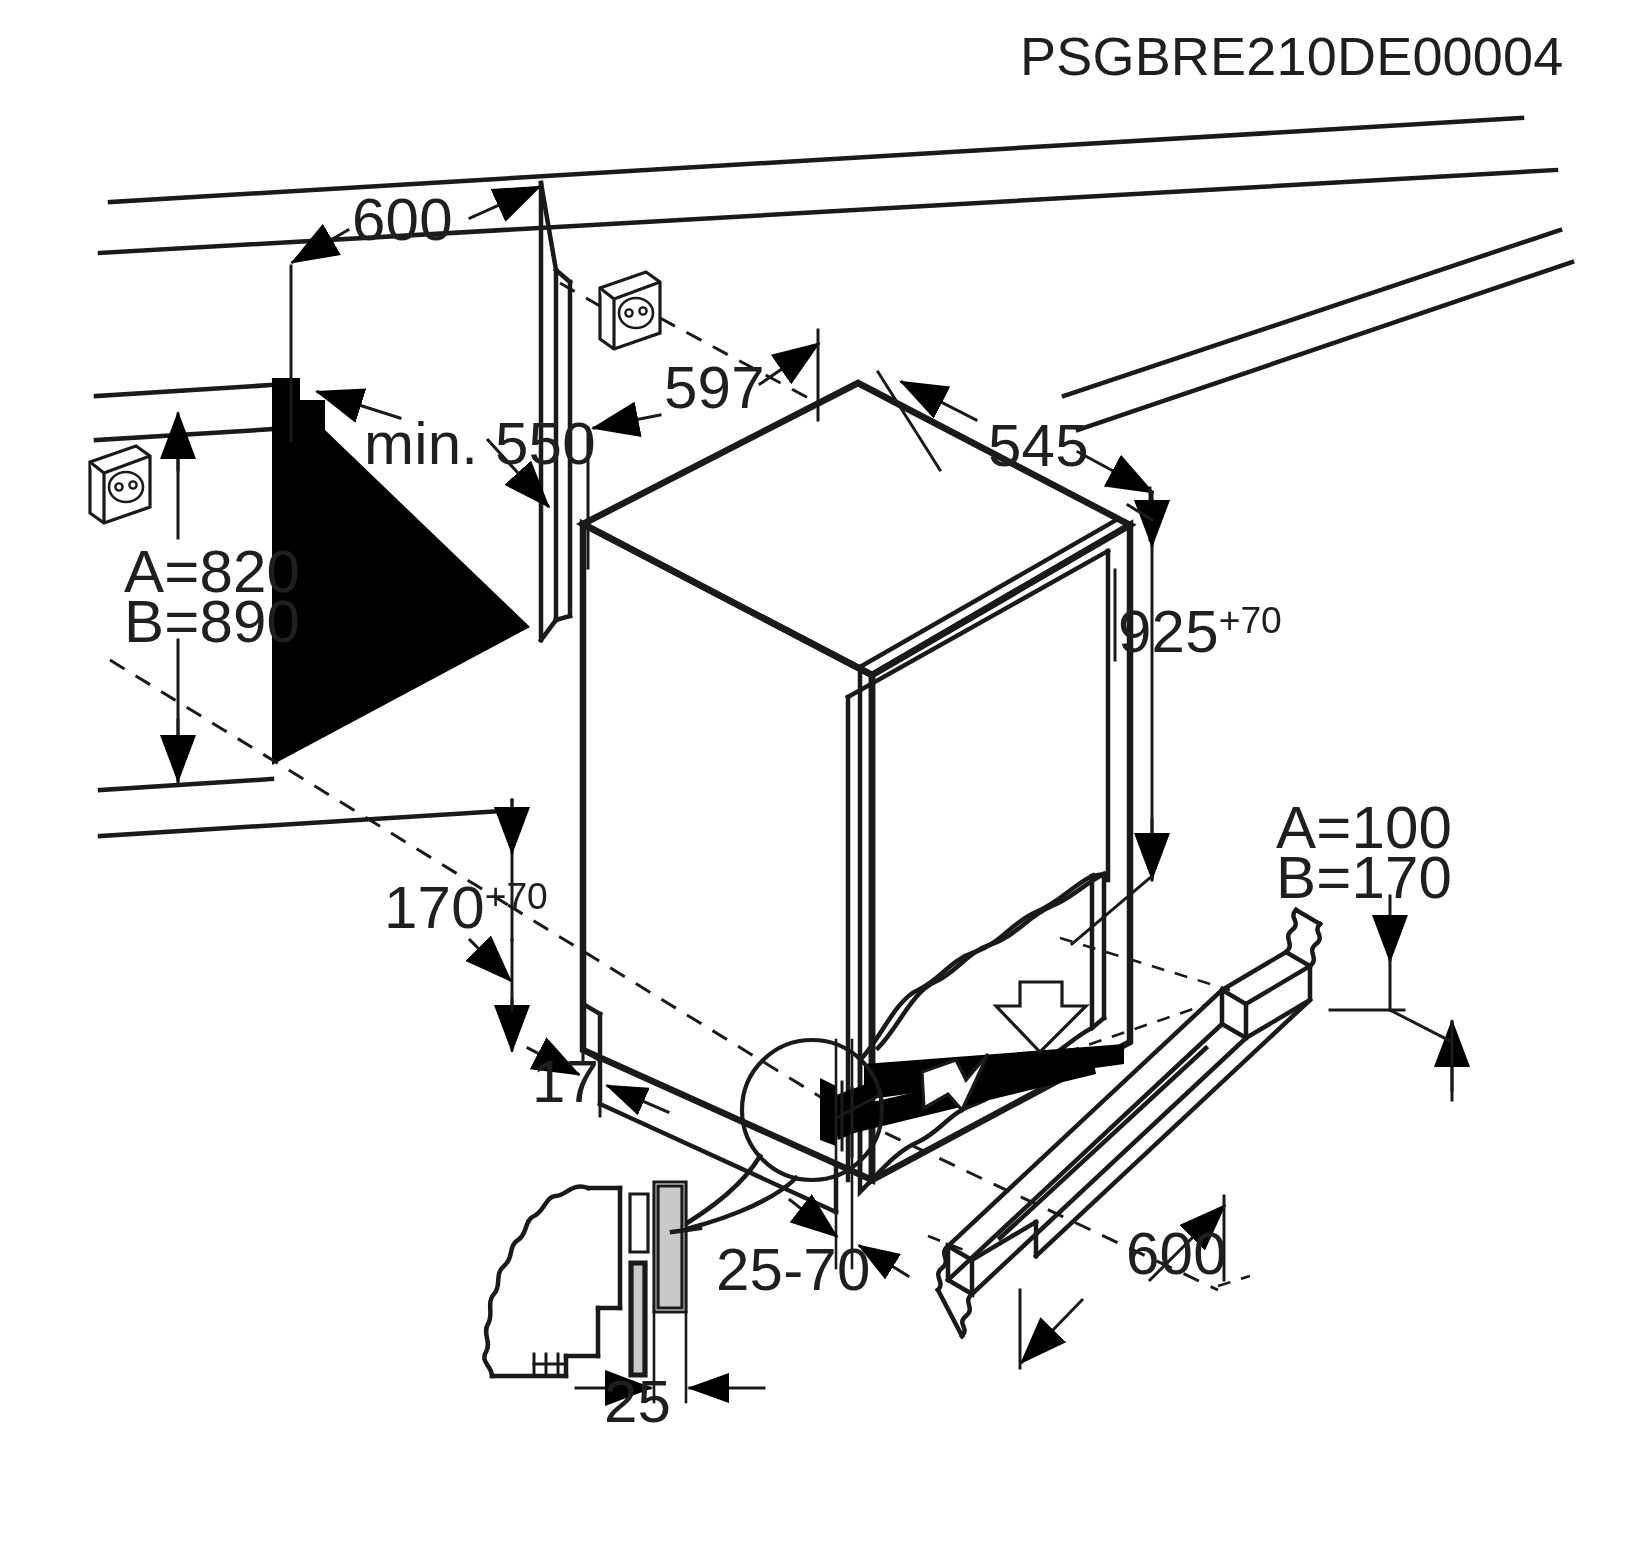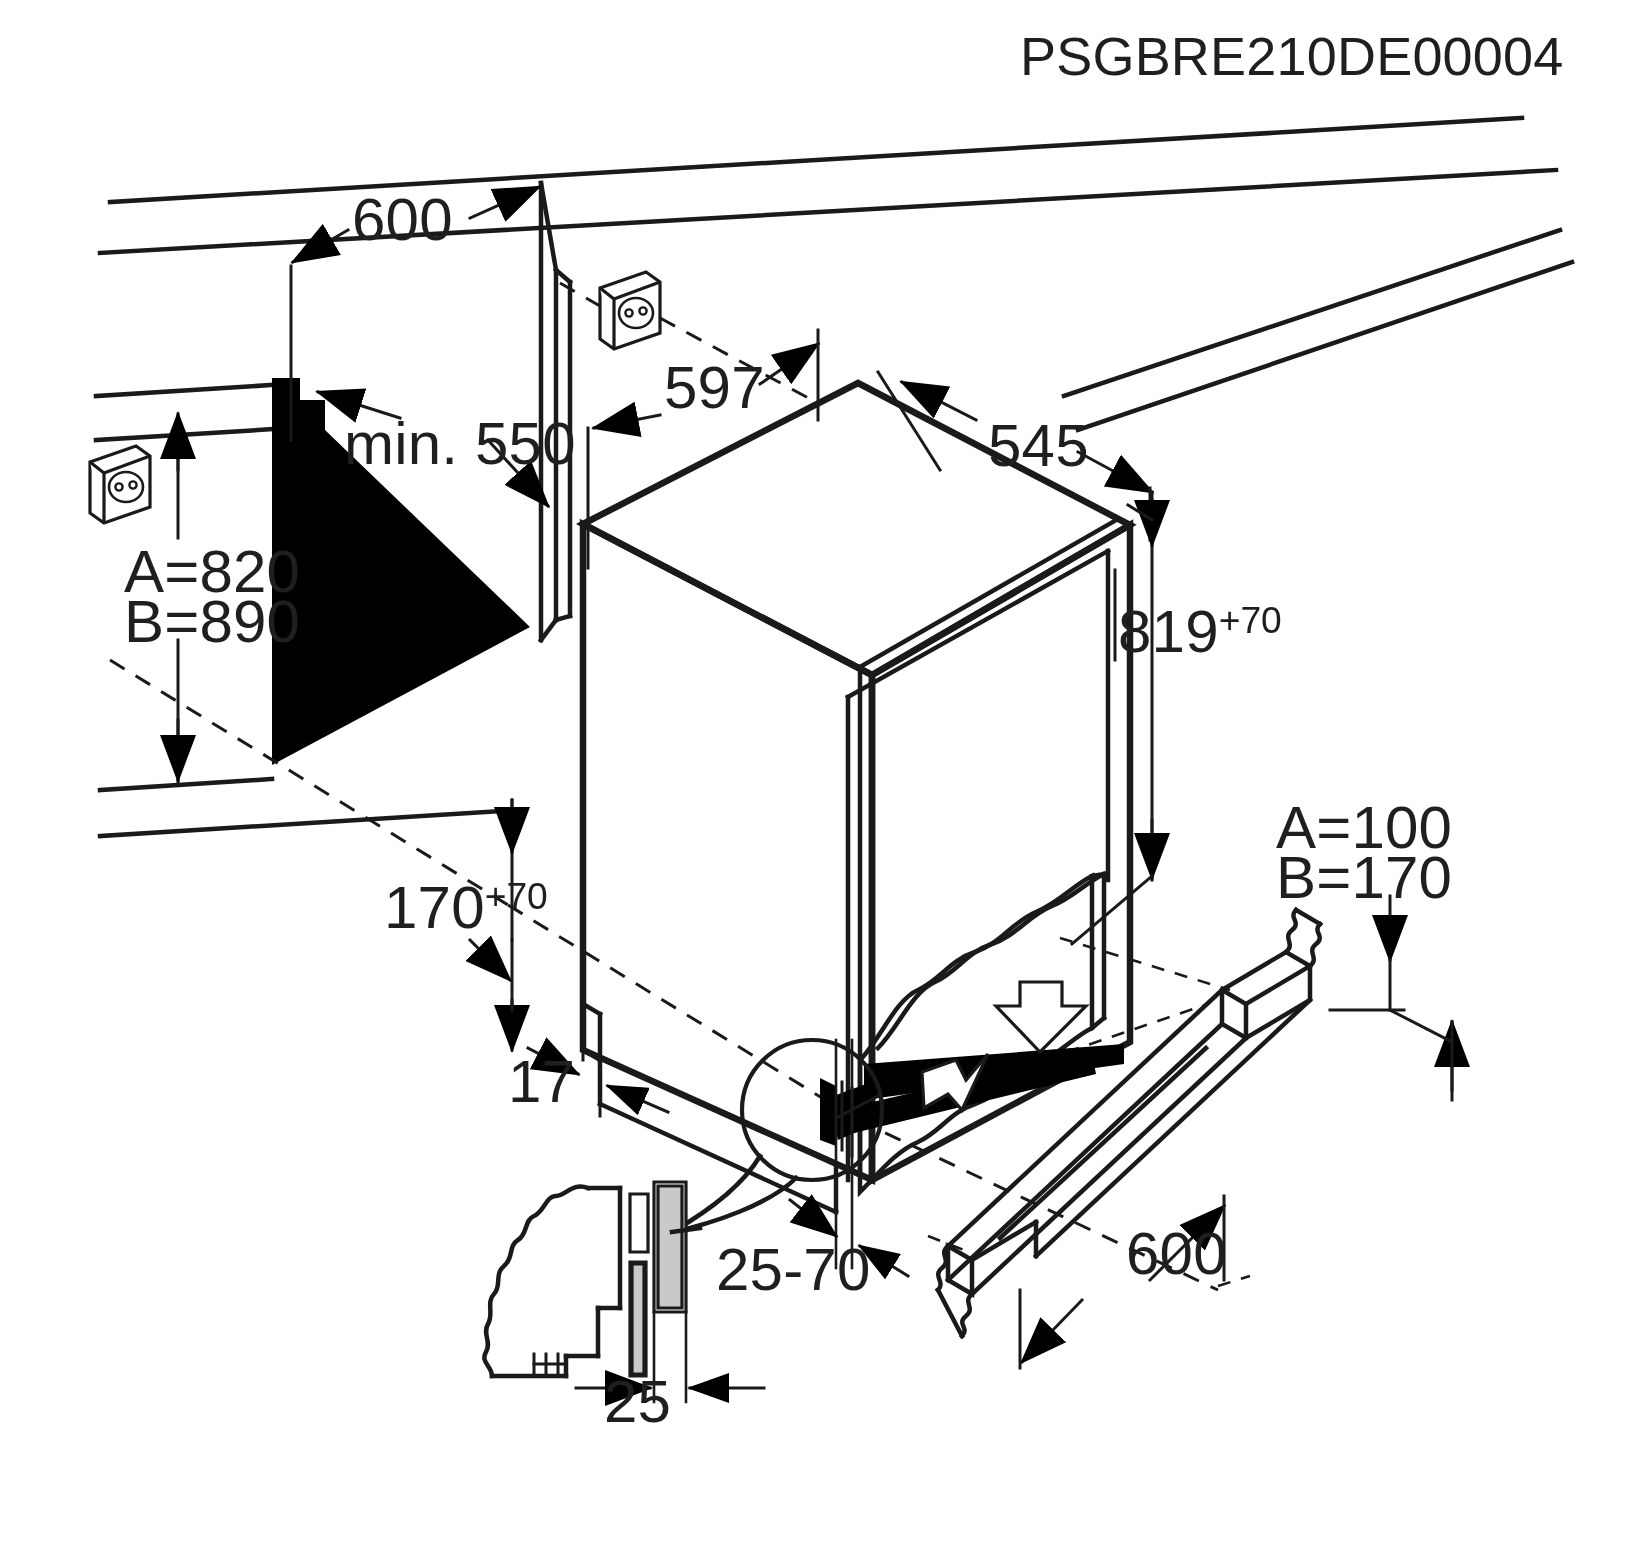--- a/index.html
+++ b/index.html
@@ -368,34 +368,34 @@
       <path class="ln ln-thin" d="M1330,1010 L1404,1010"></path>
       <path class="ln ln-thin" d="M1390,1010 L1452,1042"></path>
     </g>
 
   </svg>
 
   <div class="label title" style="left:1020px; top:28px;">PSGBRE210DE00004</div>
 
   <div class="label dim" style="left:352px; top:188px;">600</div>
 
-  <div class="label dim" style="left:344px; top:412px;text-align:right;">min. 550</div>
+  <div class="label dim" style="left:364px; top:412px;text-align:right;">min. 550</div>
 
   <div class="label dim" style="left:664px; top:356px;">597</div>
 
   <div class="label dim" style="left:988px; top:414px;">545</div>
 
-  <div class="label dim" style="left:1118px; top:600px;"><span>819</span><sup>+70</sup></div>
+  <div class="label dim" style="left:1118px; top:600px;"><span>925</span><sup>+70</sup></div>
 
   <div class="label dim stack" style="left:124px; top:536px;">A=820</div>
   <div class="label dim stack" style="left:124px; top:586px;">B=890</div>
 
   <div class="label dim" style="left:384px; top:876px;"><span>170</span><sup>+70</sup></div>
 
-  <div class="label dim" style="left:508px; top:1050px;">17</div>
+  <div class="label dim" style="left:532px; top:1050px;">17</div>
 
   <div class="label dim" style="left:716px; top:1238px;">25-70</div>
 
   <div class="label dim" style="left:604px; top:1370px;">25</div>
 
   <div class="label dim" style="left:1126px; top:1222px;">600</div>
 
   <div class="label dim stack" style="left:1276px; top:792px;">A=100</div>
   <div class="label dim stack" style="left:1276px; top:842px;">B=170</div>
 

